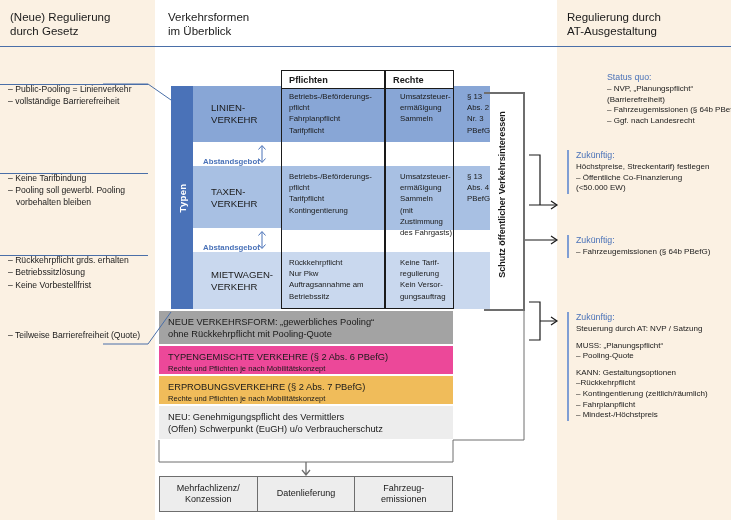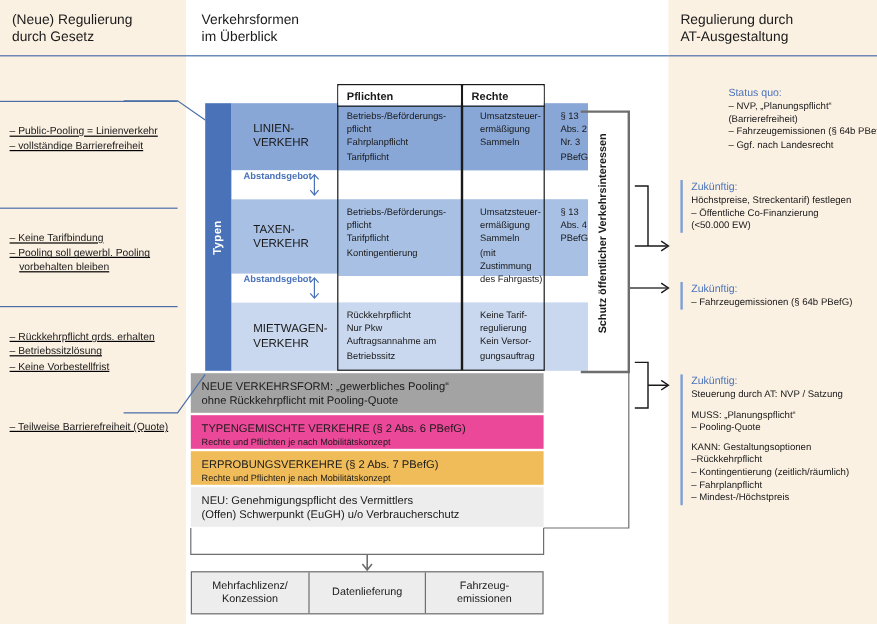--- a/index.html
+++ b/index.html
@@ -27,21 +27,21 @@
   #right-head { left: 567px; width: 160px; }
 
   .head-rule { position: absolute; top: 46px; height: 1px; background: #4a6fa8; }
   #left-rule  { left: 0;   width: 155px; }
   #mid-rule   { left: 155px; width: 402px; background:#4a6fa8; }
   #right-rule { left: 557px; width: 174px; }
 
   
   .lgroup { position: absolute; left: 8px; width: 140px; }
   .lgroup .rule-top { position: absolute; left: -8px; top: 0; width: 148px; height: 1px; background: #4a6fa8; }
-  .lgroup ul { list-style: none; margin-top: 20px; text-decoration: underline; }
+  .lgroup ul { list-style: none; margin-top: 0; }
   .lgroup li {
     font-size: 8.6px; line-height: 11.4px; color: #1a1a1a;
     padding-left: 8px; text-indent: -8px; margin-bottom: 1px;
   }
 
   
   .connector { position: absolute; stroke: #4a6fa8; stroke-width: 1; fill: none; }
 
   .typen-bar {
     position: absolute; left: 171px; top: 86px;
@@ -76,21 +76,21 @@
     font-size: 7.8px; line-height: 11.2px; color: #1a1a1a; white-space: pre-line;
   }
 
   #row-linien    { top: 86px;  height: 56px; width: 297px; background: #88a6d6; }
   #row-taxen     { top: 166px; height: 64px; width: 297px; background: #a8c0e3; }
   #row-mietwagen { top: 252px; height: 57px; width: 297px; background: #c9d8ee; }
 
   
   .gap {
     position: absolute; left: 193px; width: 89px; height: 24px;
-    background: #ffffff; display: flex; align-items: flex-start;
+    background: #ffffff; display: flex; align-items: flex-end;
     padding-left: 10px;
   }
   .gap span { font-size: 7.8px; font-weight: bold; color: #4a72b8; }
   #gap1 { top: 142px; }
   #gap2 { top: 228px; }
 
   
   .vframe {
     position: absolute; border: 1.2px solid #1a1a1a; background: transparent;
     pointer-events: none;

